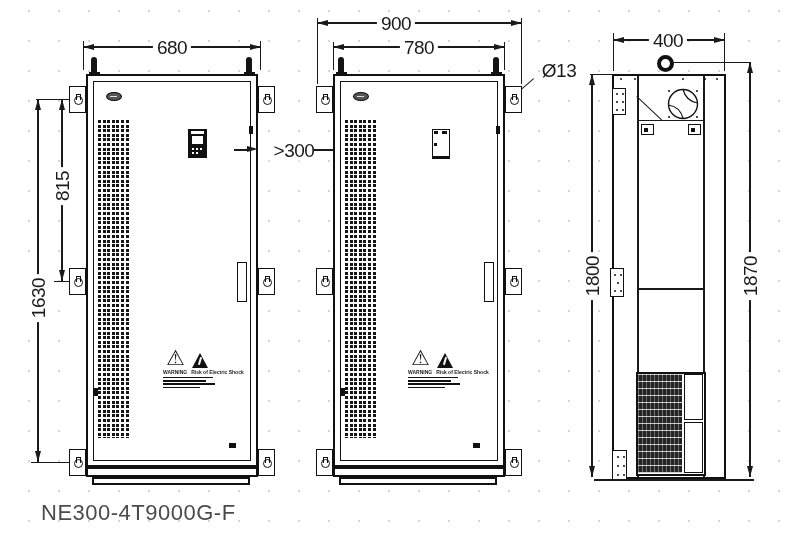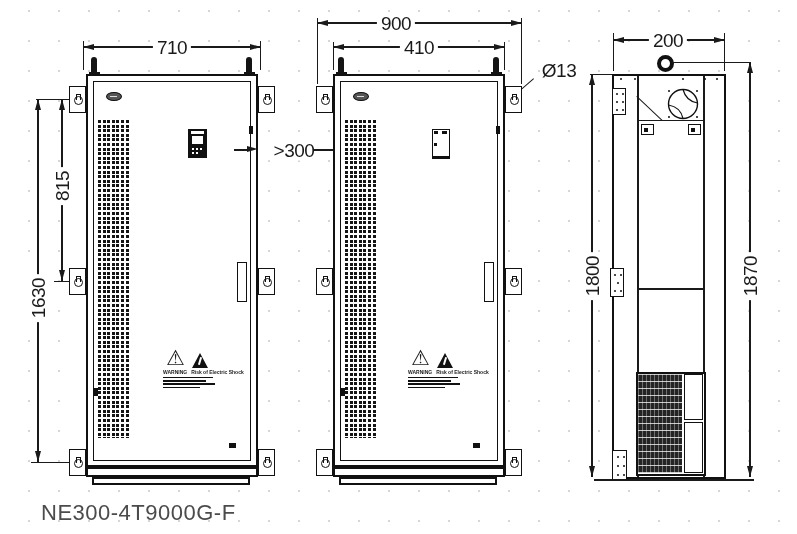--- a/index.html
+++ b/index.html
@@ -76,21 +76,21 @@
 
 <div class="canvas">
 
   <div>
 
     <div class="ln" style="left:83px;top:41px;width:1px;height:29px"></div>
     <div class="ln" style="left:260px;top:41px;width:1px;height:29px"></div>
     <div class="ln" style="left:83px;top:46.4px;width:178px;height:1.2px"></div>
     <i class="arr l" style="left:83px;top:43.8px"></i>
     <i class="arr r" style="left:250px;top:43.8px"></i>
-    <div class="dimlbl" style="left:172px;top:47px">710</div>
+    <div class="dimlbl" style="left:172px;top:47px">680</div>
 
     <div class="ln" style="left:36px;top:98.5px;width:48px;height:1px"></div>
     <div class="ln" style="left:54px;top:280.5px;width:30px;height:1px"></div>
     <div class="ln" style="left:31px;top:461.5px;width:53px;height:1px"></div>
     <div class="ln" style="left:61.4px;top:99px;width:1.2px;height:182px"></div>
     <i class="arr u" style="left:58.5px;top:99px"></i>
     <i class="arr d" style="left:58.5px;top:270px"></i>
     <div class="dimlbl v" style="left:62px;top:186px">815</div>
     <div class="ln" style="left:37.4px;top:99px;width:1.2px;height:363px"></div>
     <i class="arr u" style="left:34.5px;top:99px"></i>
@@ -170,21 +170,21 @@
     <div class="ln" style="left:317px;top:22.4px;width:205px;height:1.2px"></div>
     <i class="arr l" style="left:317px;top:19.8px"></i>
     <i class="arr r" style="left:511px;top:19.8px"></i>
     <div class="dimlbl" style="left:396px;top:23px">900</div>
 
     <div class="ln" style="left:333px;top:42px;width:1px;height:28px"></div>
     <div class="ln" style="left:504px;top:42px;width:1px;height:28px"></div>
     <div class="ln" style="left:333px;top:46.4px;width:172px;height:1.2px"></div>
     <i class="arr l" style="left:333px;top:43.8px"></i>
     <i class="arr r" style="left:494px;top:43.8px"></i>
-    <div class="dimlbl" style="left:419px;top:47px">410</div>
+    <div class="dimlbl" style="left:419px;top:47px">780</div>
 
     <div class="ln" style="left:534px;top:79px;width:55px;height:1.2px;transform-origin:0 0;transform:rotate(139deg)"></div>
     <div class="dimlbl nobg" style="left:559px;top:70px">Ø13</div>
 
     <div class="ln" style="left:234px;top:149.4px;width:14px;height:1.2px"></div>
     <i class="arr r" style="left:247px;top:146.4px"></i>
     <div class="dimlbl" style="left:294px;top:150px">&gt;300</div>
     <div class="ln" style="left:313px;top:149.4px;width:22px;height:1.2px"></div>
     <i class="arr r" style="left:335px;top:146.4px"></i>
 
@@ -250,21 +250,21 @@
     </div>
   </div>
 
   <div>
 
     <div class="ln" style="left:613px;top:33px;width:1px;height:38px"></div>
     <div class="ln" style="left:724px;top:33px;width:1px;height:38px"></div>
     <div class="ln" style="left:613px;top:39.4px;width:112px;height:1.2px"></div>
     <i class="arr l" style="left:613px;top:36.8px"></i>
     <i class="arr r" style="left:714px;top:36.8px"></i>
-    <div class="dimlbl" style="left:668px;top:40px">200</div>
+    <div class="dimlbl" style="left:668px;top:40px">400</div>
 
     <span class="ring" style="left:657px;top:55px"></span>
     <div class="cab" style="left:612px;top:74px;width:114px;height:405px"></div>
     <div class="ln" style="left:637px;top:76px;width:1.5px;height:401px"></div>
     <div class="ln" style="left:703px;top:76px;width:1.5px;height:401px"></div>
     <span class="dots-row" style="left:620px;top:78px;box-shadow:14px 0 #111,62px 0 #111,84px 0 #111,96px 0 #111"></span>
 
     <div class="ln" style="left:637px;top:96px;width:35px;height:1.4px;transform-origin:0 0;transform:rotate(43.4deg)"></div>
     <div class="ln" style="left:638px;top:120px;width:66px;height:1.4px"></div>
     <div class="clip" style="left:641px;top:124px"></div>

